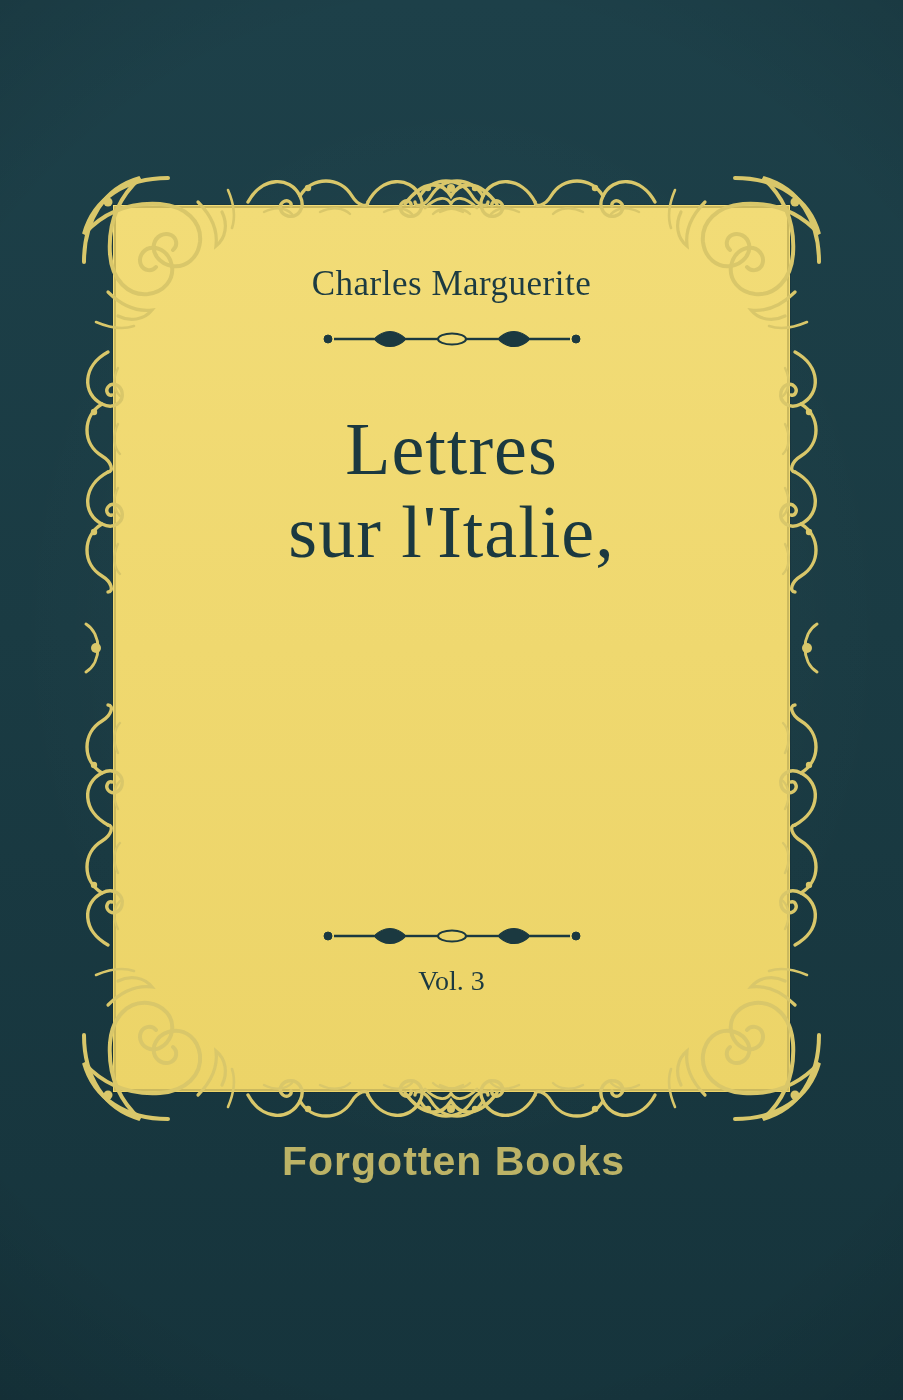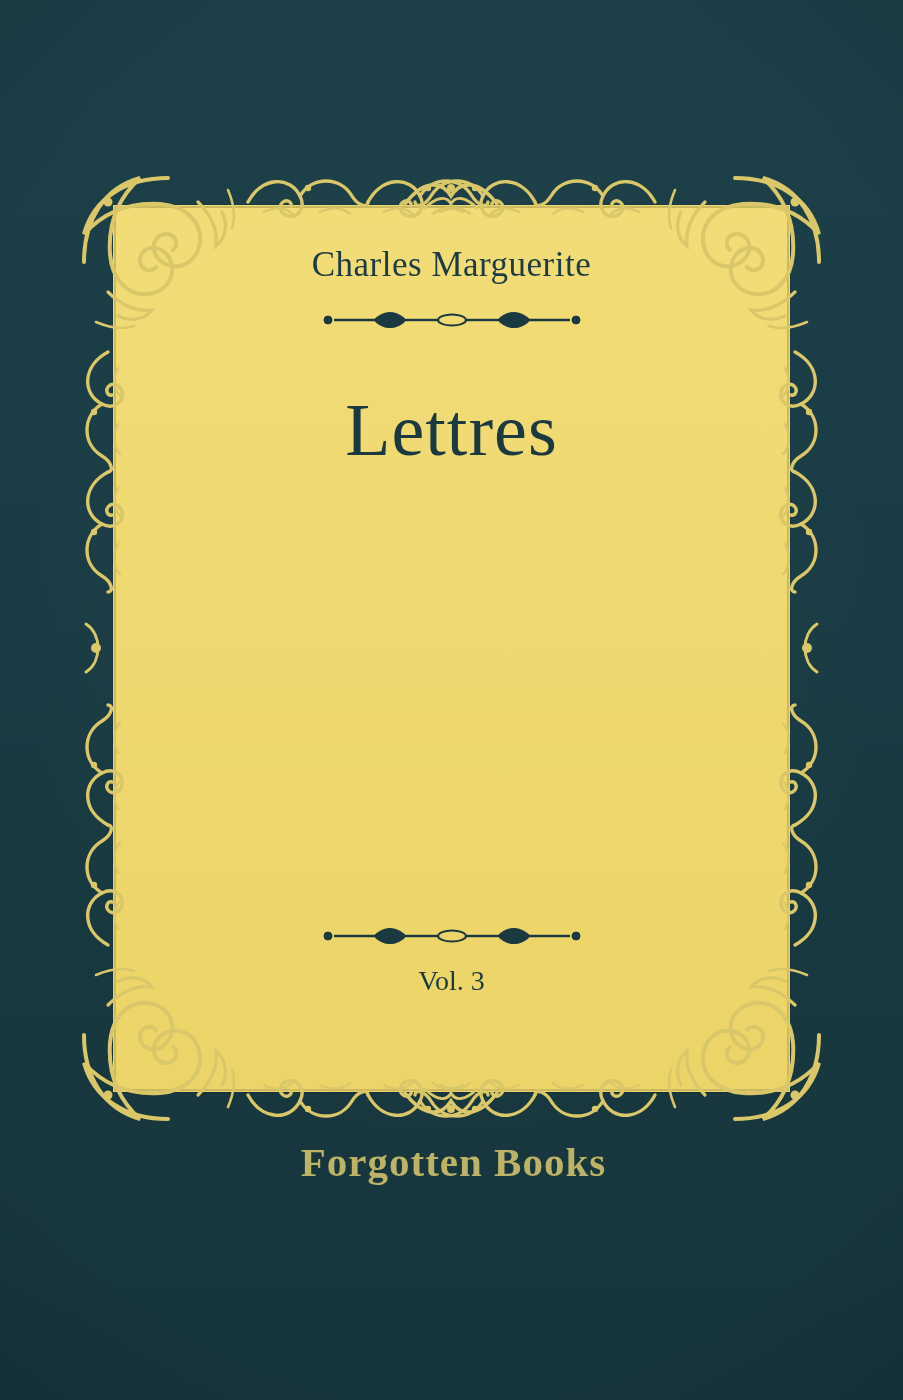--- a/index.html
+++ b/index.html
@@ -54,21 +54,21 @@
     top: 205px;
     width: 677px;
     height: 887px;
     display: flex;
     flex-direction: column;
     align-items: center;
     color: #173238;
   }
 
   .author {
-    margin-top: 40px;
+    margin-top: 59px;
     font-family: "Liberation Serif", serif;
     font-size: 35px;
     letter-spacing: 0.5px;
     color: #1c3b42;
     font-weight: 400;
     text-align: center;
     white-space: nowrap;
   }
 
   .divider {
@@ -111,21 +111,21 @@
   .divider-bottom svg { display: block; width: 100%; height: 100%; }
 
   
   .publisher {
     position: absolute;
     left: 4px;
     right: 0;
     top: 1138px;
     text-align: center;
     color: #cbbe6a;
-    font-family: Liberation Serif, serif;
+    font-family: Liberation Sans, sans-serif;
     font-size: 41px;
     font-weight: 700;
     letter-spacing: 1px;
     opacity: 0.92;
   }
 </style>
 </head>
 <body>
 
 <div class="cover"></div>
@@ -264,20 +264,21 @@
         <path d="M144 13 L176 13" stroke-width="2.4"></path>
         <ellipse cx="130" cy="13" rx="14" ry="5.5" fill="none" stroke-width="2"></ellipse>
         <circle cx="6" cy="13" r="4"></circle>
         <circle cx="254" cy="13" r="4"></circle>
       </g>
     </svg>
   </div>
 
   <div class="title">
     <div><span class="lc">Lettres</span></div>
+    <div><span class="lc">sur l'Italie,</span></div>
   </div>
 
   <div class="divider-bottom">
     <svg viewBox="0 0 260 26" xmlns="http://www.w3.org/2000/svg">
       <g fill="#1b3940" stroke="#1b3940">
         <path d="M12 13 L52 13" stroke-width="2.4"></path>
         <path d="M208 13 L248 13" stroke-width="2.4"></path>
         <path d="M52 13 C62 3 74 3 84 13 C74 23 62 23 52 13 Z" stroke-width="1.2"></path>
         <path d="M208 13 C198 3 186 3 176 13 C186 23 198 23 208 13 Z" stroke-width="1.2"></path>
         <path d="M84 13 L116 13" stroke-width="2.4"></path>

